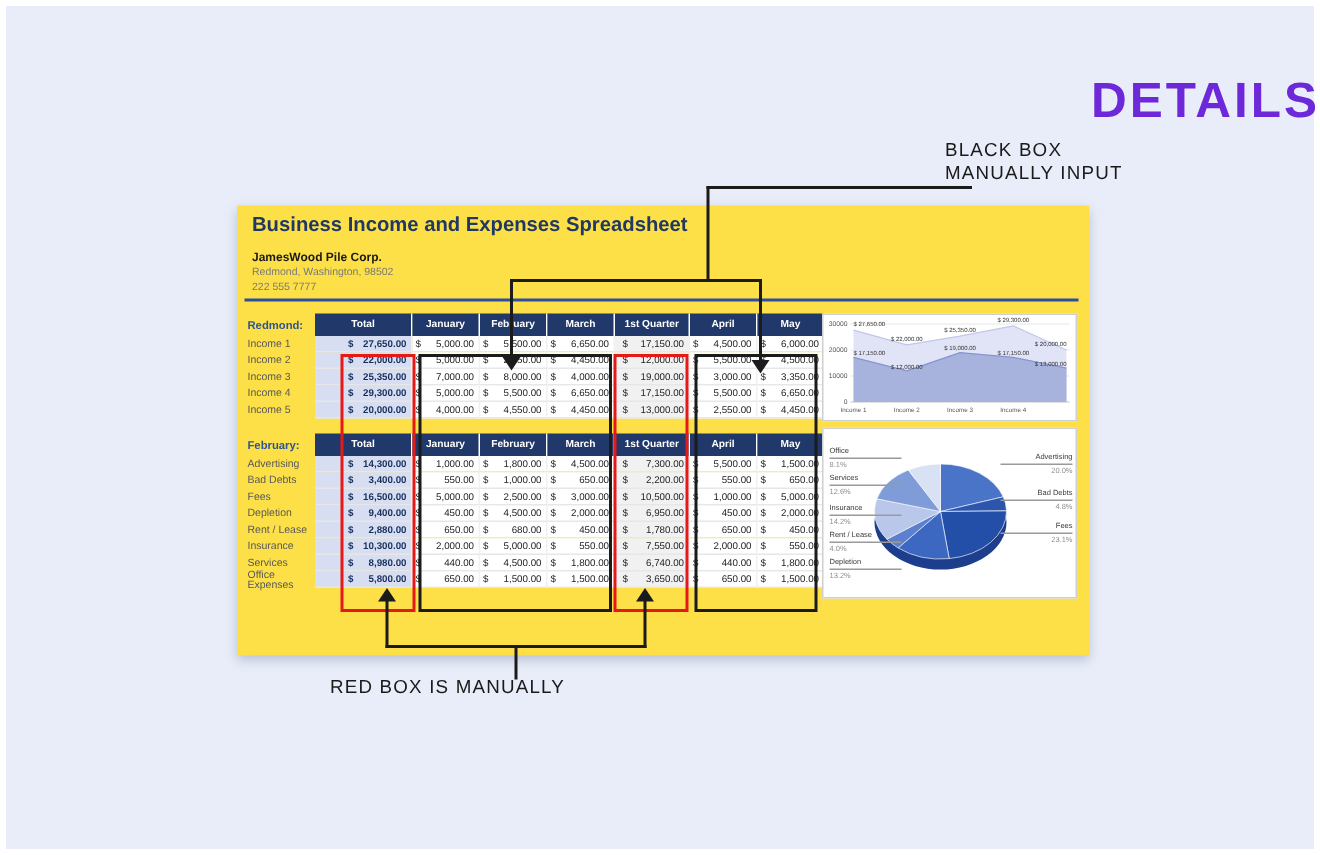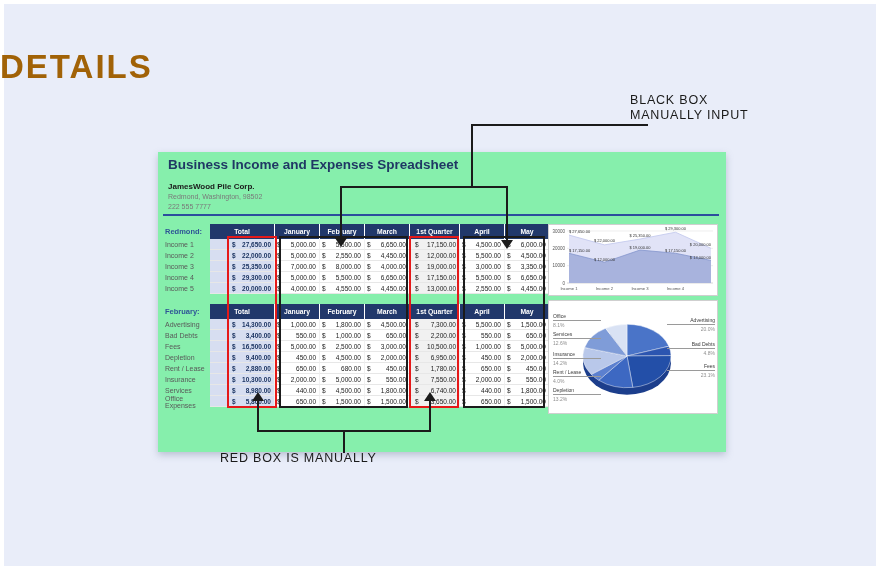--- a/index.html
+++ b/index.html
@@ -1,29 +1,29 @@
 <!DOCTYPE html>
 <html><head>
 <meta charset="utf-8">
 <style>
   html,body{margin:0;padding:0;}
   .page{position:relative;width:880px;height:570px;background:#e9edf9;overflow:hidden;
         font-family:"Liberation Sans",sans-serif;box-shadow:inset 0 0 0 4px #ffffff;}
-  .details-title{position:absolute;top:48px;left:0;width:880px;text-align:left;
-        font-size:33px;font-weight:800;letter-spacing:2px;color:#a16207;}
+  .details-title{position:absolute;top:48px;left:0;width:880px;text-align:right;
+        font-size:33px;font-weight:800;letter-spacing:2px;color:#6d28d9;}
   
   .anno{position:absolute;font-size:12.5px;letter-spacing:.8px;color:#1a1a1a;line-height:15px;text-align:left;z-index:7;}
   .top-anno{left:630px;top:93px;width:160px;}
   .bottom-anno{left:220px;top:451px;width:250px;}
   
   .cline{position:absolute;background:#1b1b1b;z-index:6;}
   .arrow-down{position:absolute;width:0;height:0;border-left:6px solid transparent;border-right:6px solid transparent;border-top:9px solid #1b1b1b;z-index:6;}
   .arrow-up{position:absolute;width:0;height:0;border-left:6px solid transparent;border-right:6px solid transparent;border-bottom:9px solid #1b1b1b;z-index:6;}
   
-  .card{position:absolute;left:158px;top:152px;width:568px;height:300px;background:#86efac;
+  .card{position:absolute;left:158px;top:137px;width:568px;height:300px;background:#fde047;
         box-shadow:0 3px 7px rgba(110,120,150,.38);z-index:1;}
   .sheet-title{position:absolute;left:10px;top:5px;font-size:13.5px;font-weight:bold;color:#203864;}
   .co-name{position:absolute;left:10px;top:30px;font-size:8px;font-weight:bold;color:#1a1a1a;}
   .co-addr{position:absolute;left:10px;top:41px;font-size:7px;color:#7a7a7a;}
   .co-phone{position:absolute;left:10px;top:51px;font-size:7px;color:#7a7a7a;}
   .divider{position:absolute;left:5px;top:62px;width:556px;height:2px;background:#2d4d9d;}
   
   .sheet-grid{position:absolute;left:7px;display:grid;
         grid-template-columns:45px 65px 45px 45px 45px 50px 45px 45px;}
   .corner{font-size:7.5px;font-weight:bold;color:#2e5496;display:flex;align-items:center;}

